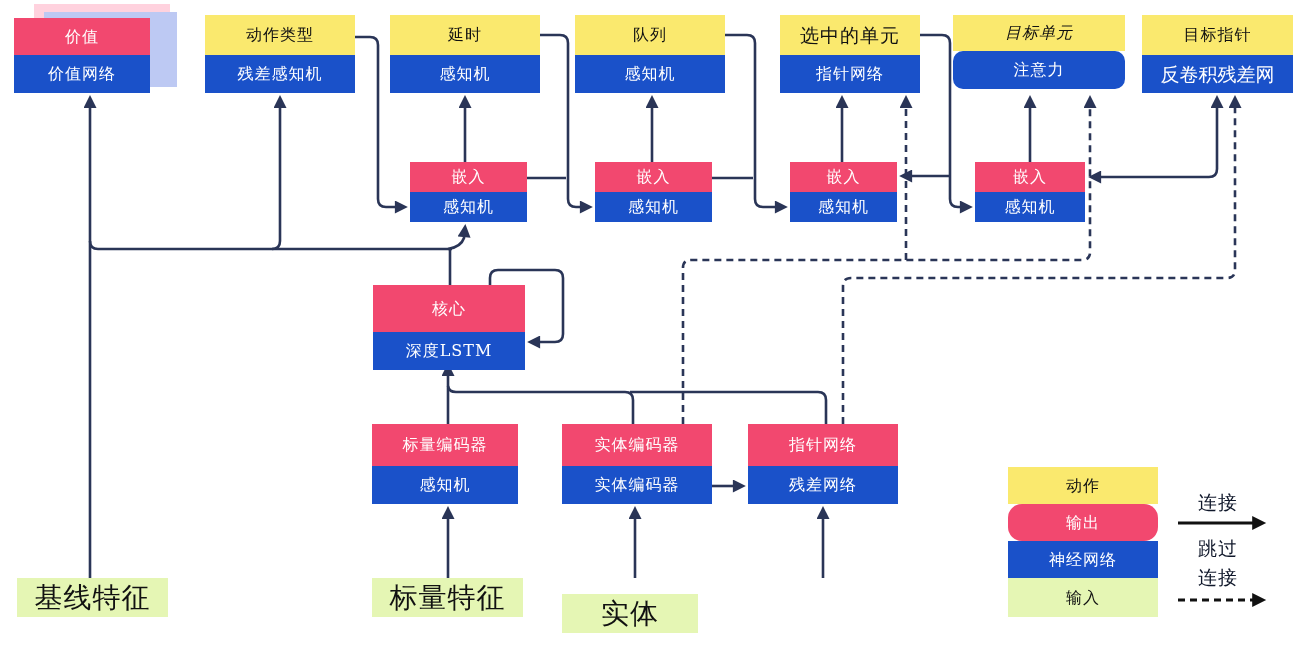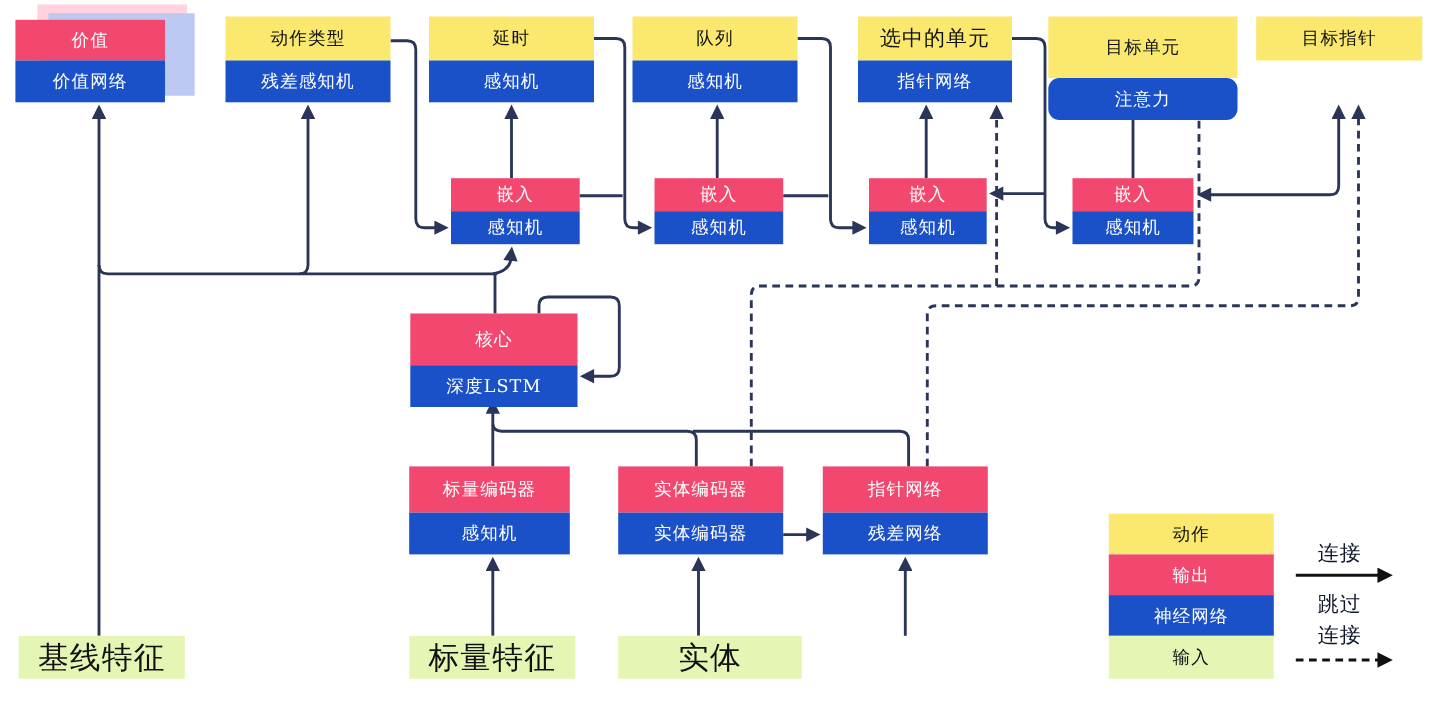--- a/index.html
+++ b/index.html
@@ -90,25 +90,26 @@
   </div>
   <div class="node" style="left:575px;top:15px;width:150px;">
     <div class="cap c-yellow" style="height:40px;">队列</div>
     <div class="cap c-blue" style="height:38px;">感知机</div>
   </div>
   <div class="node" style="left:780px;top:15px;width:140px;">
     <div class="cap c-yellow" style="height:40px;font-size:19px;">选中的单元</div>
     <div class="cap c-blue" style="height:38px;">指针网络</div>
   </div>
   <div class="node" style="left:953px;top:15px;width:172px;">
-    <div class="cap c-yellow" style="height:56px;">目标单元</div>
+    <div class="cap c-yellow" style="height:36px;font-style:italic;">目标单元</div>
     <div class="cap c-blue" style="height:38px;border-radius:10px;">注意力</div>
   </div>
   <div class="node" style="left:1142px;top:15px;width:151px;">
     <div class="cap c-yellow" style="height:40px;">目标指针</div>
+    <div class="cap c-blue" style="height:38px;font-size:19px;letter-spacing:0;">反卷积残差网</div>
   </div>
 
   <div class="node" style="left:410px;top:162px;width:117px;">
     <div class="cap c-red" style="height:30px;">嵌入</div>
     <div class="cap c-blue" style="height:30px;">感知机</div>
   </div>
   <div class="node" style="left:595px;top:162px;width:117px;">
     <div class="cap c-red" style="height:30px;">嵌入</div>
     <div class="cap c-blue" style="height:30px;">感知机</div>
   </div>
@@ -134,25 +135,25 @@
     <div class="cap c-red" style="height:42px;">实体编码器</div>
     <div class="cap c-blue" style="height:38px;">实体编码器</div>
   </div>
   <div class="node" style="left:748px;top:424px;width:150px;">
     <div class="cap c-red" style="height:42px;">指针网络</div>
     <div class="cap c-blue" style="height:38px;">残差网络</div>
   </div>
 
   <div class="inputbox c-green" style="left:17px;top:578px;width:151px;height:39px;">基线特征</div>
   <div class="inputbox c-green" style="left:372px;top:578px;width:151px;height:39px;">标量特征</div>
-  <div class="inputbox c-green" style="left:562px;top:578px;width:167px;height:39px;">实体</div>
+  <div class="inputbox c-green" style="left:562px;top:594px;width:136px;height:39px;">实体</div>
 
   <div class="node" style="left:1008px;top:467px;width:150px;">
     <div class="cap c-yellow" style="height:37px;text-align:center;">动作</div>
-    <div class="cap c-red" style="height:37px;">输出</div>
+    <div class="cap c-red" style="height:37px;border-radius:14px;">输出</div>
     <div class="cap c-blue" style="height:37px;">神经网络</div>
     <div class="cap c-green" style="height:39px;">输入</div>
   </div>
 
   <span class="legend-label" style="left:1198px;top:490px;">连接</span>
   <span class="legend-label" style="left:1198px;top:536px;">跳过</span>
   <span class="legend-label" style="left:1198px;top:565px;">连接</span>
 
 </div>
 

